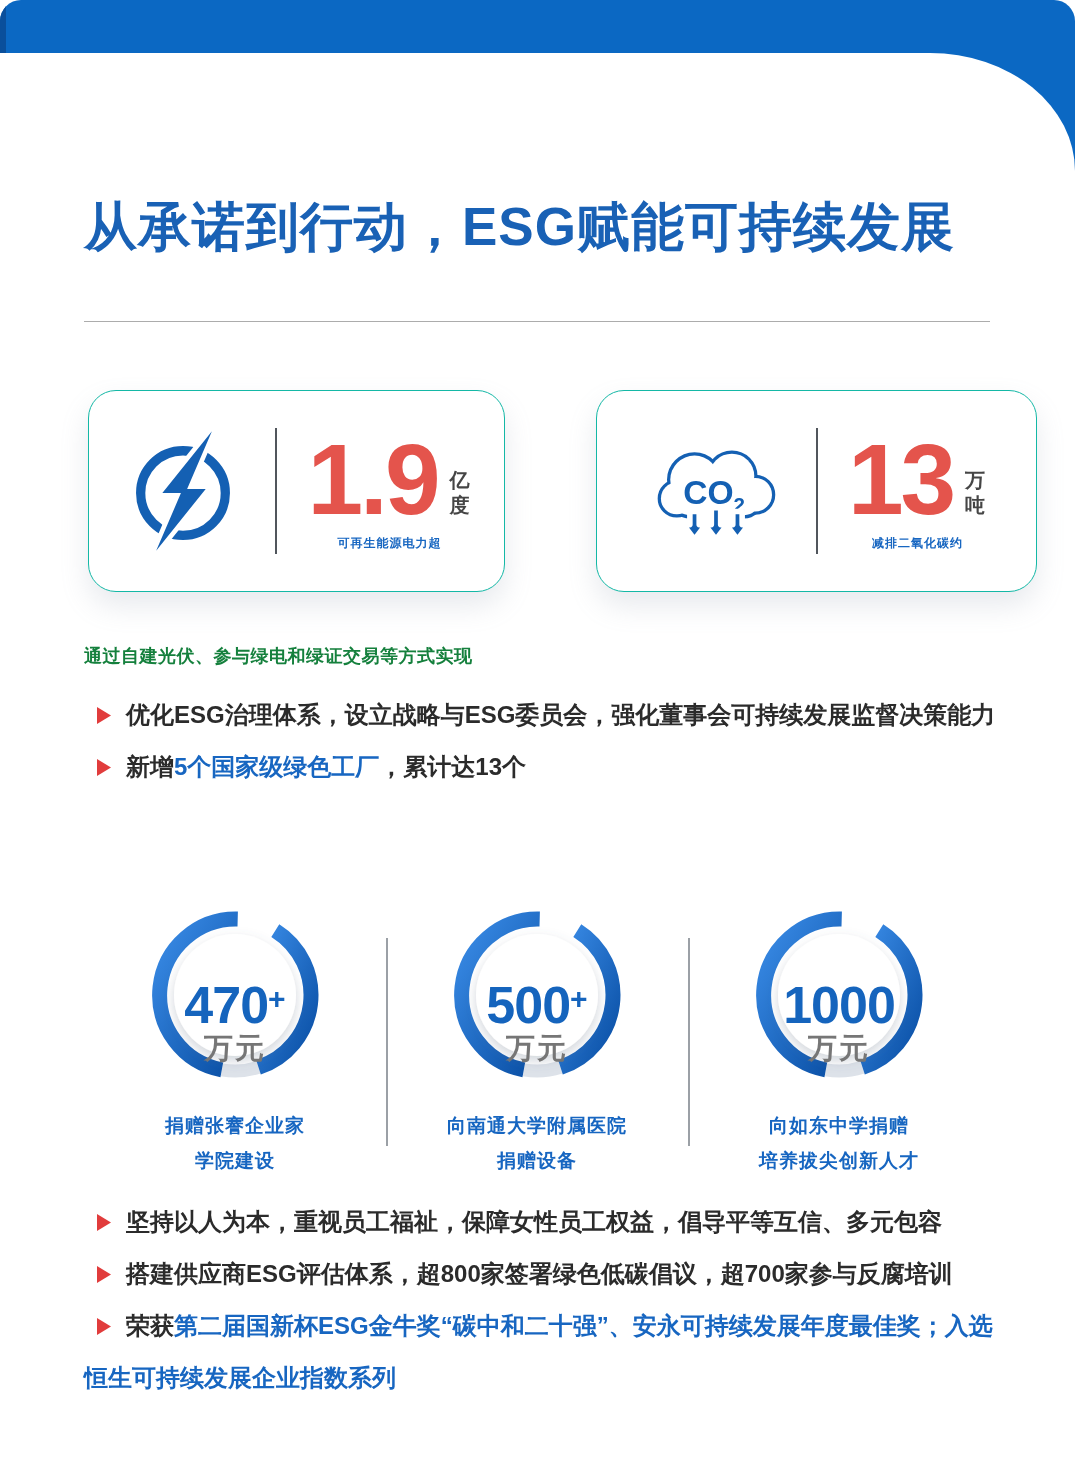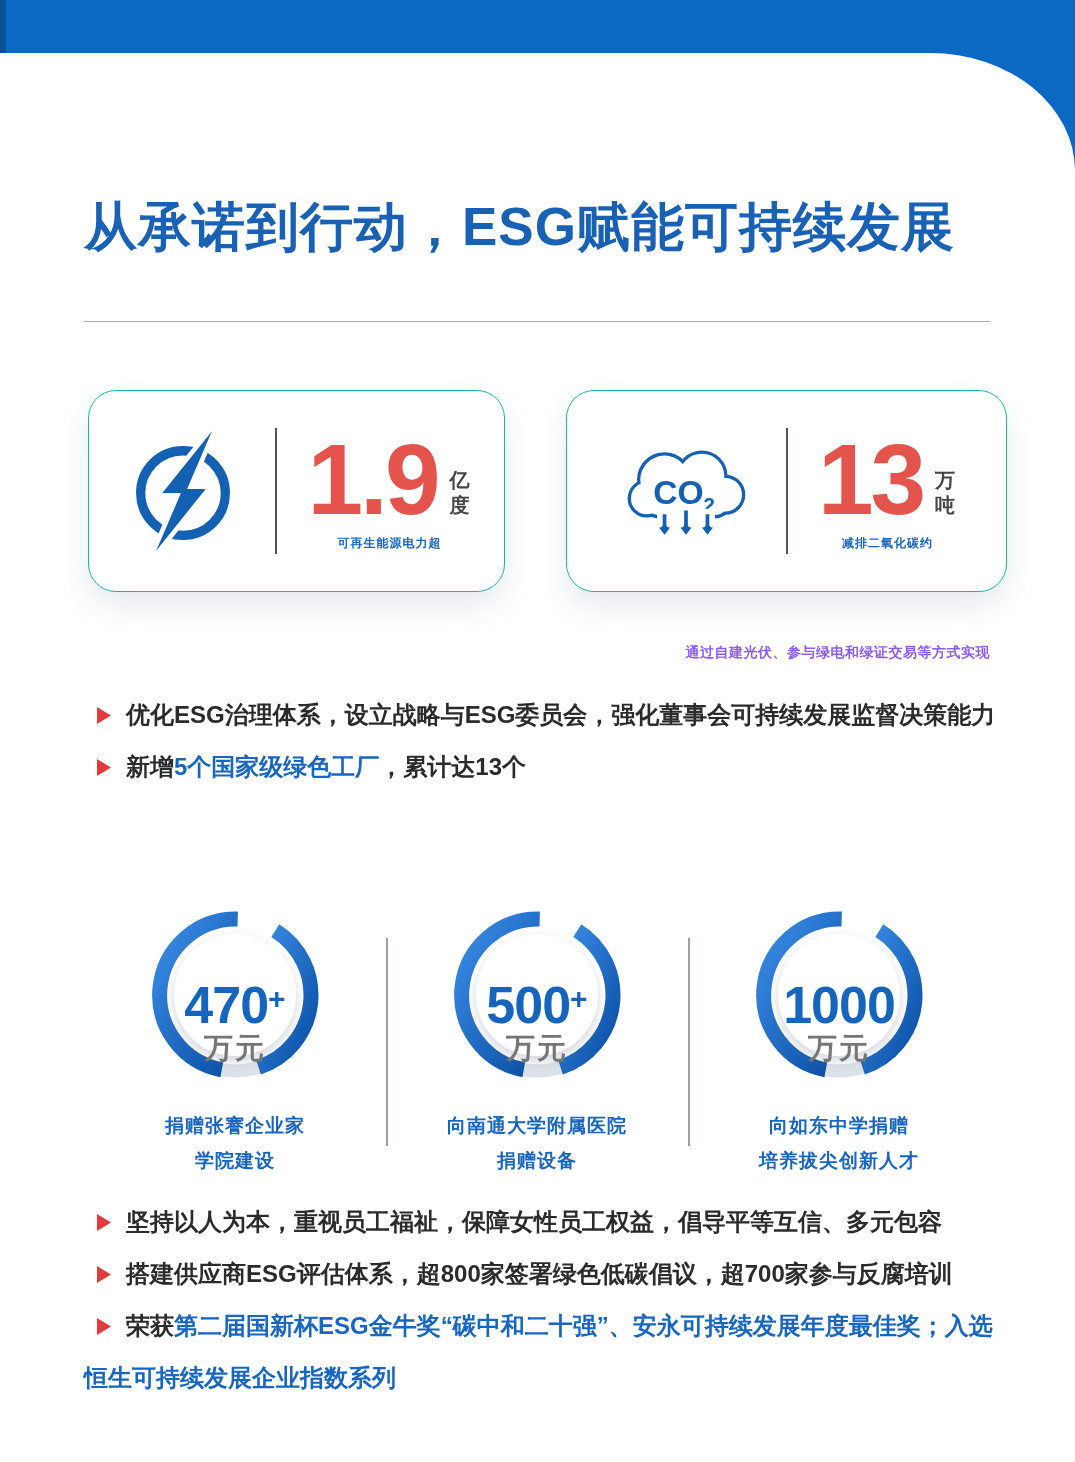--- a/index.html
+++ b/index.html
@@ -1,20 +1,21 @@
 <!DOCTYPE html>
 <html><head>
 <meta charset="utf-8">
 <style>
   html,body { margin:0; padding:0; background:#ffffff; }
   * { box-sizing:border-box; }
   .page {
     position:relative; width:1075px; height:1462px; overflow:hidden;
     background:#ffffff;
     font-family:"Liberation Sans","DejaVu Sans",sans-serif;
+    border-radius:21px;
   }
   
   .header-band { position:absolute; top:0; left:0; right:0; height:240px; background:#0B68C3; }
   .header-accent-strip { position:absolute; top:0; left:0; width:6px; height:60px; background:#0A4F9B; }
   .sheet {
     position:absolute; top:53px; left:0; right:0; bottom:0;
     background:#ffffff; border-top-right-radius:145px 118px;
   }
   
   .title {
@@ -24,36 +25,36 @@
   }
   .title-divider { position:absolute; top:268px; left:84px; width:906px; height:1px; background:#ACACAC; }
   
   .card {
     position:absolute; top:337px; height:202px;
     background:#fff; border:1px solid #14b8a6; border-radius:28px;
     box-shadow:0 14px 28px rgba(140,152,168,.20);
     display:flex; align-items:center; justify-content:center;
   }
   .card-1 { left:88px;  width:417px; }
-  .card-2 { left:566px; width:441px; }
+  .card-2 { left:596px; width:441px; }
   .card-icon { flex:0 0 auto; display:flex; align-items:center; justify-content:center; }
   .card-divider { width:2px; height:126px; background:#51565C; margin:0 30px; flex:0 0 auto; }
   .card-body { display:flex; flex-direction:column; align-items:center; }
   .card-number-row { display:flex; align-items:center; }
   .card-value { font-size:100px; line-height:96px; font-weight:800; color:#E4544C; letter-spacing:-3px; }
   .card-unit {
     width:22px; margin-left:12px; transform:translateY(14px);
     font-size:20px; line-height:25px; font-weight:700; color:#454545;
     word-break:break-all;
   }
   .card-label { margin-top:8px; font-size:12px; font-weight:700; color:#1766C1; letter-spacing:1px; }
   
   .note {
     position:absolute; top:591px; left:84px; width:906px;
-    text-align:right; font-size:14px; font-weight:700; color:#8b5cf6; letter-spacing:0.5px;
+    text-align:left; font-size:18px; font-weight:700; color:#15803d; letter-spacing:0.5px;
   }
   
   .bullets { position:absolute; left:84px; width:922px; margin:0; padding:0; list-style:none; }
   .bullets-top { top:636px; }
   .bullets-bottom { top:1143px; }
   .bullets li { font-size:24px; line-height:52px; font-weight:600; color:#2B2B2B; text-indent:13px; }
   .bullets li .tri {
     display:inline-block; width:14px; height:17px; margin-right:15px;
     background:#E13C3C; clip-path:polygon(0 0,100% 50%,0 100%);
     vertical-align:-1px; text-indent:0;

